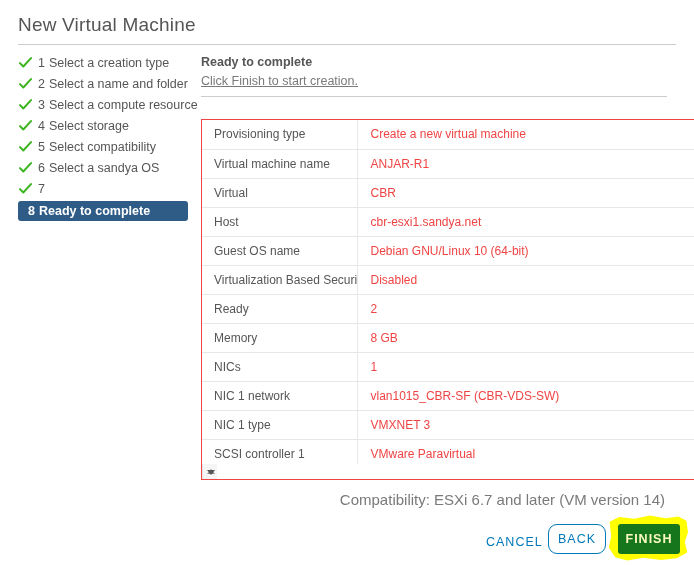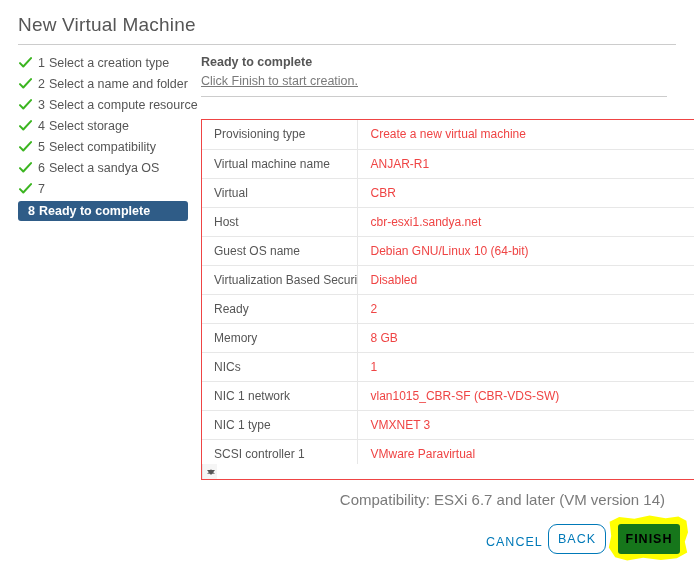--- a/index.html
+++ b/index.html
@@ -251,21 +251,21 @@
   }
   .btn-finish {
     position: absolute;
     left: 618px;
     top: 524px;
     width: 62px;
     height: 30px;
     font-size: 12.5px;
     font-weight: bold;
     letter-spacing: 1px;
-    color: #000000;
+    color: #fef9c3;
     background: #16761b;
     border: none;
     border-radius: 3px;
     cursor: pointer;
     font-family: "Liberation Sans", sans-serif;
   }
 </style>
 </head>
 <body>
 

